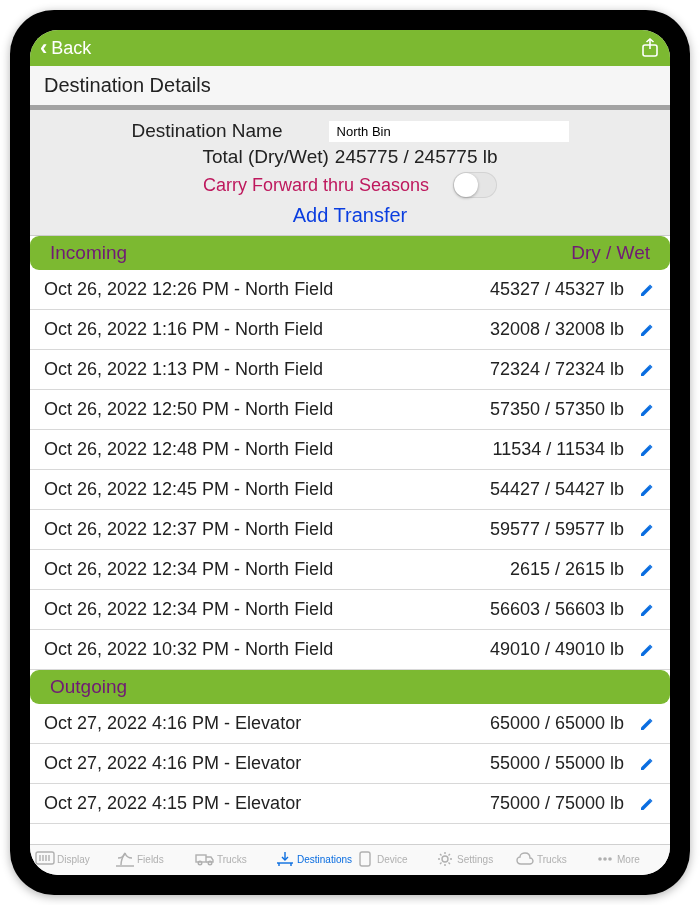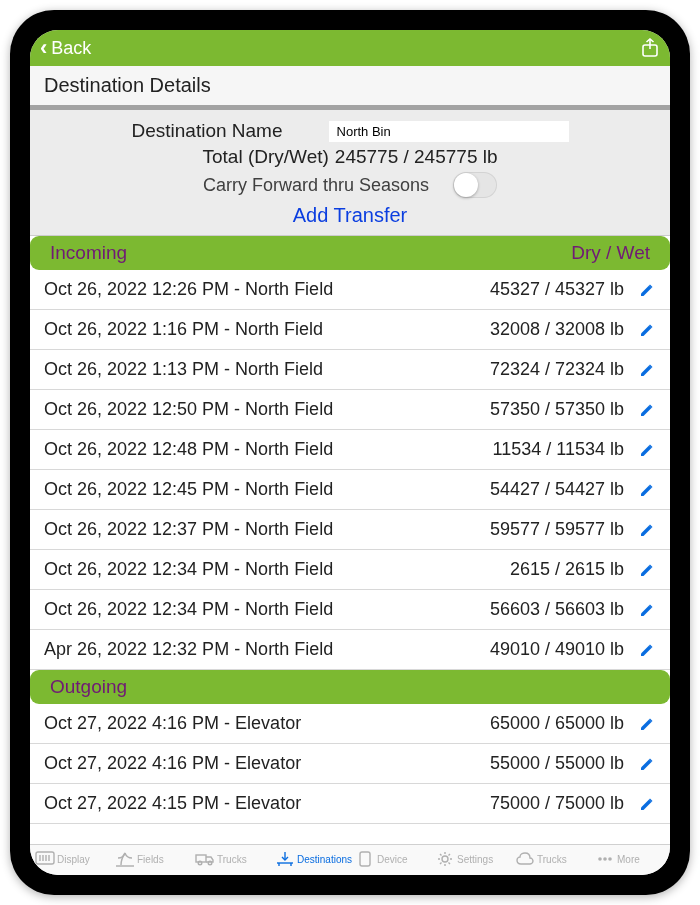--- a/index.html
+++ b/index.html
@@ -86,21 +86,21 @@
     width: 240px;
     margin-left: 40px;
   }
   .carry-row {
     display: flex;
     align-items: center;
     justify-content: center;
     gap: 24px;
     margin: 4px 0 2px 0;
     font-size: 18px;
-    color: #404040;
+    color: #be185d;
   }
   .toggle {
     width: 44px;
     height: 26px;
     background: #e5e5e5;
     border-radius: 13px;
     position: relative;
     cursor: pointer;
     box-shadow: inset 0 0 0 1px rgba(0,0,0,0.08);
   }
@@ -319,21 +319,21 @@
             <span class="desc">Oct 26, 2022 12:34 PM - North Field</span>
             <span class="val">56603 / 56603 lb</span>
             <span class="edit">
               <svg width="16" height="16" viewBox="0 0 16 16" fill="#0a6de0">
                 <path d="M2 11.5 L10 3.5 L12.5 6 L4.5 14 L2 14 Z"></path>
                 <path d="M11 2.5 L13.5 5 L12.5 6 L10 3.5 Z"></path>
               </svg>
             </span>
           </div>
           <div class="row">
-            <span class="desc">Apr 26, 2022 12:32 PM - North Field</span>
+            <span class="desc">Oct 26, 2022 10:32 PM - North Field</span>
             <span class="val">49010 / 49010 lb</span>
             <span class="edit">
               <svg width="16" height="16" viewBox="0 0 16 16" fill="#0a6de0">
                 <path d="M2 11.5 L10 3.5 L12.5 6 L4.5 14 L2 14 Z"></path>
                 <path d="M11 2.5 L13.5 5 L12.5 6 L10 3.5 Z"></path>
               </svg>
             </span>
           </div>
         </div>
 

